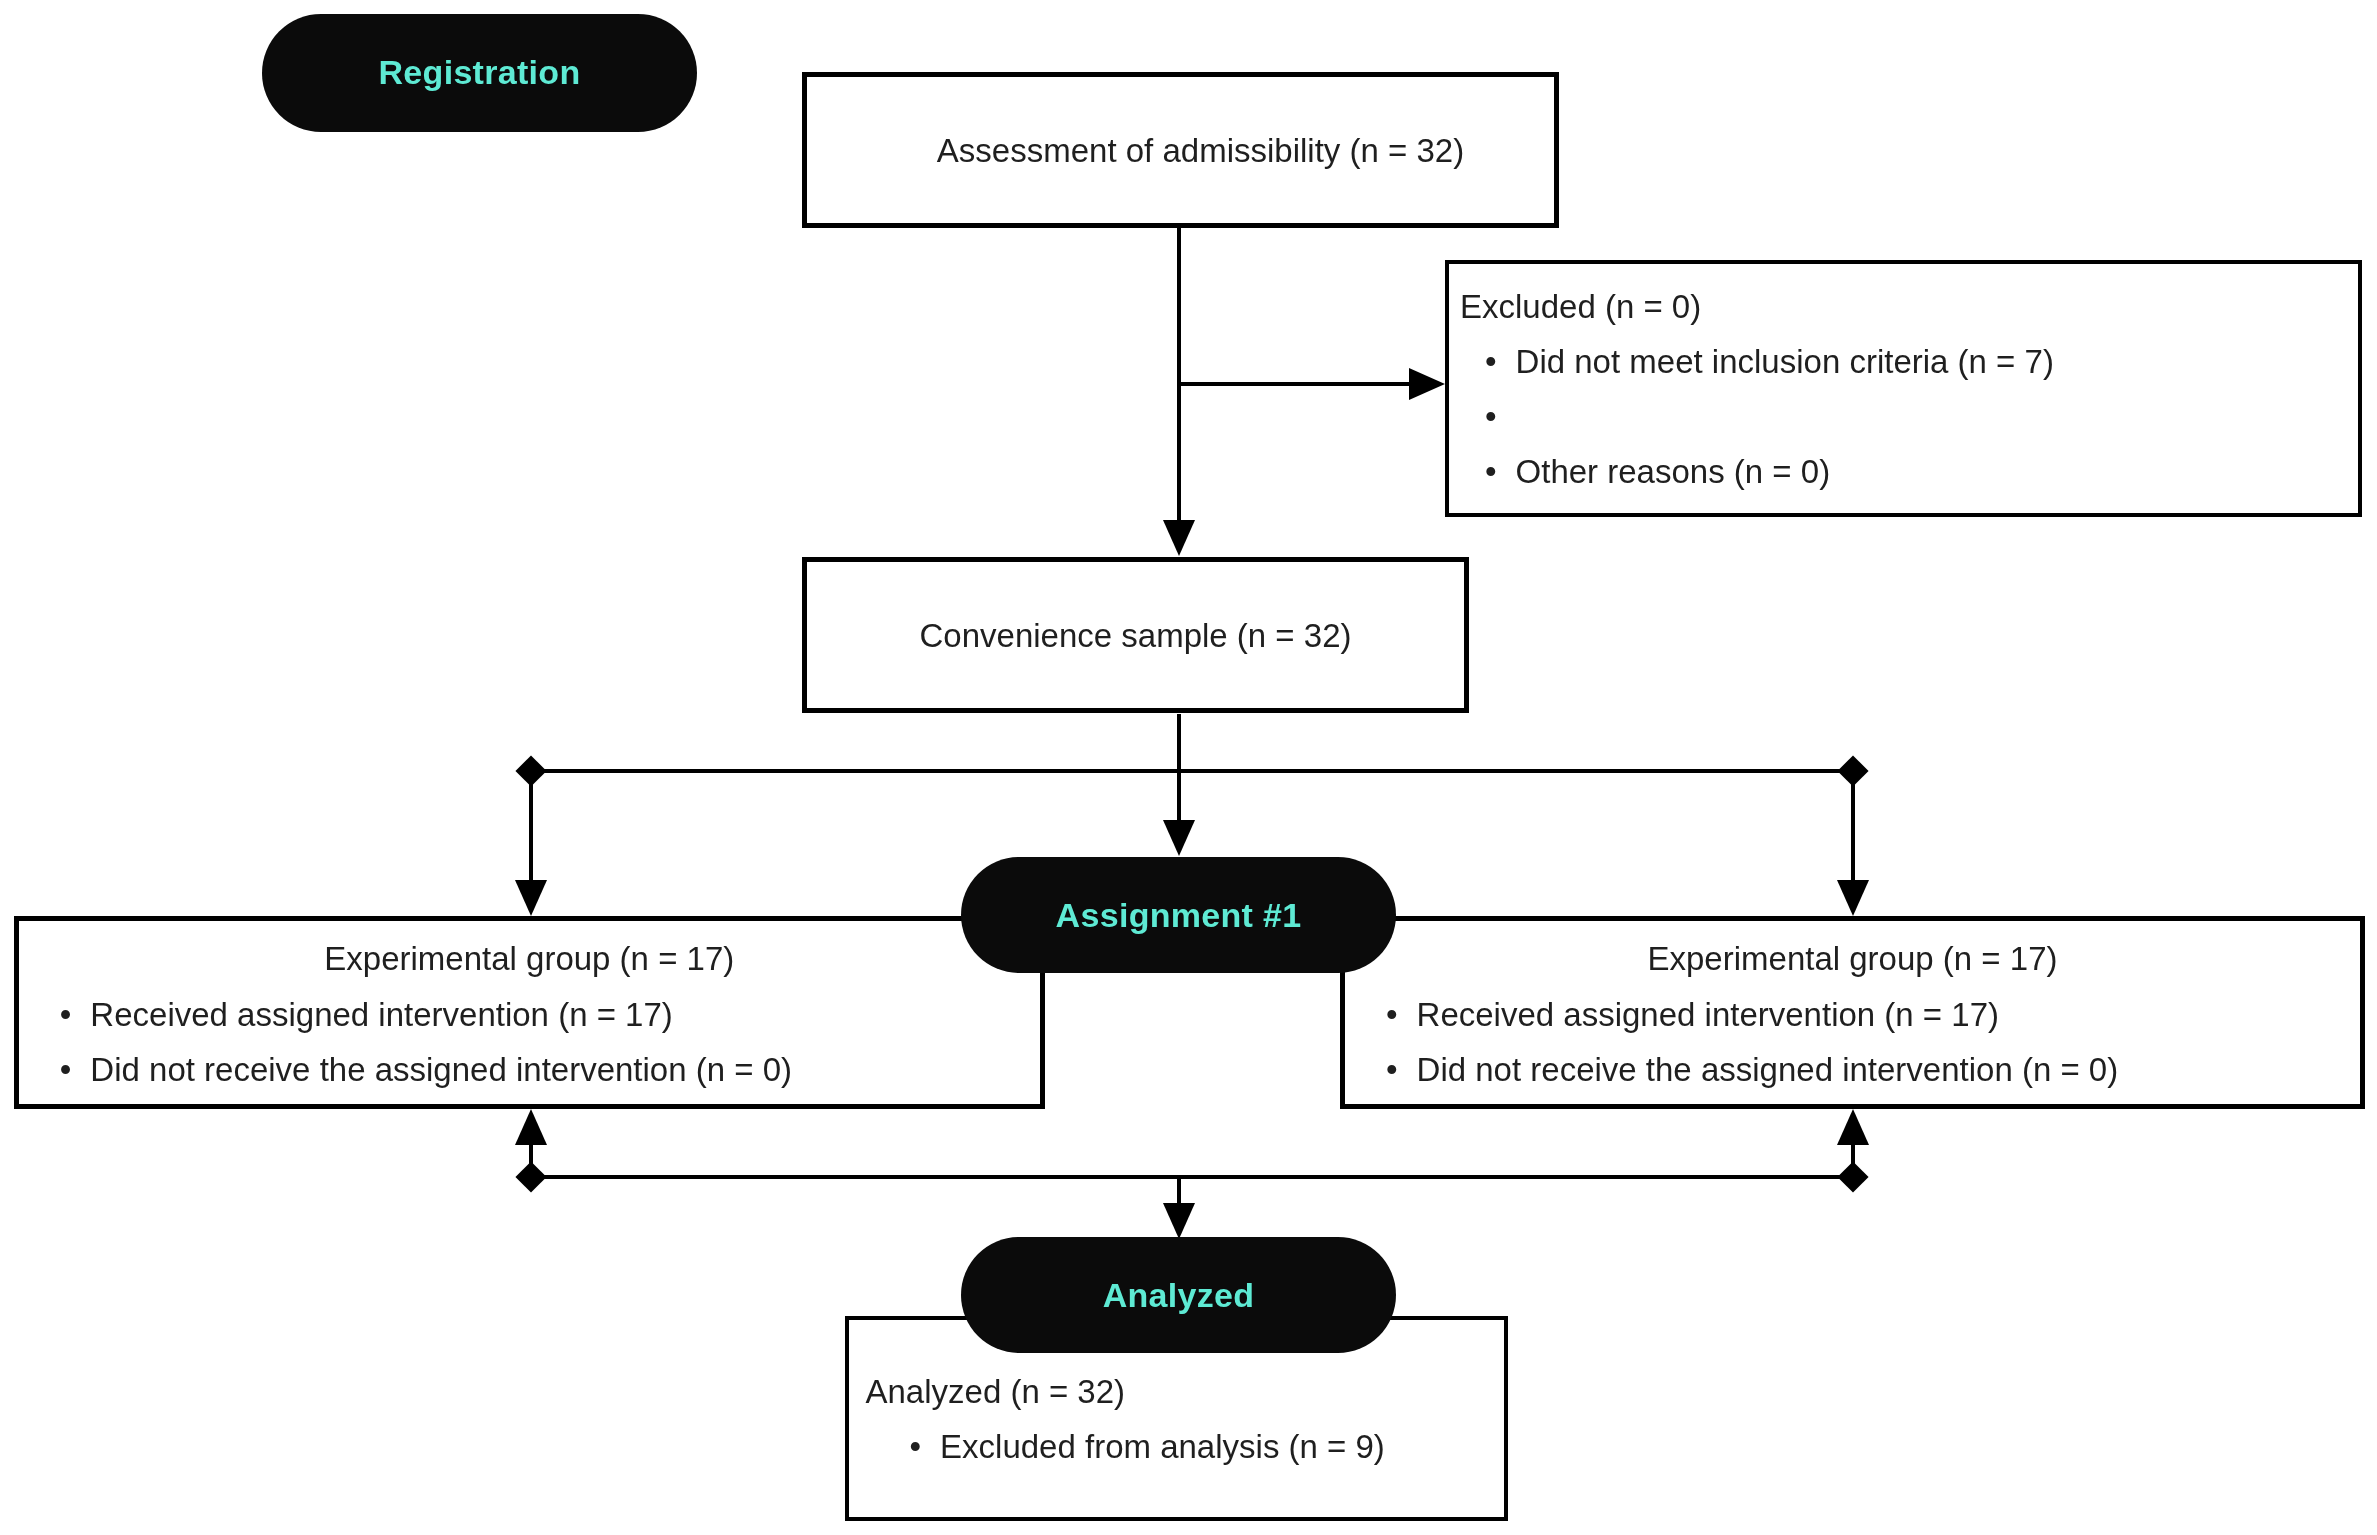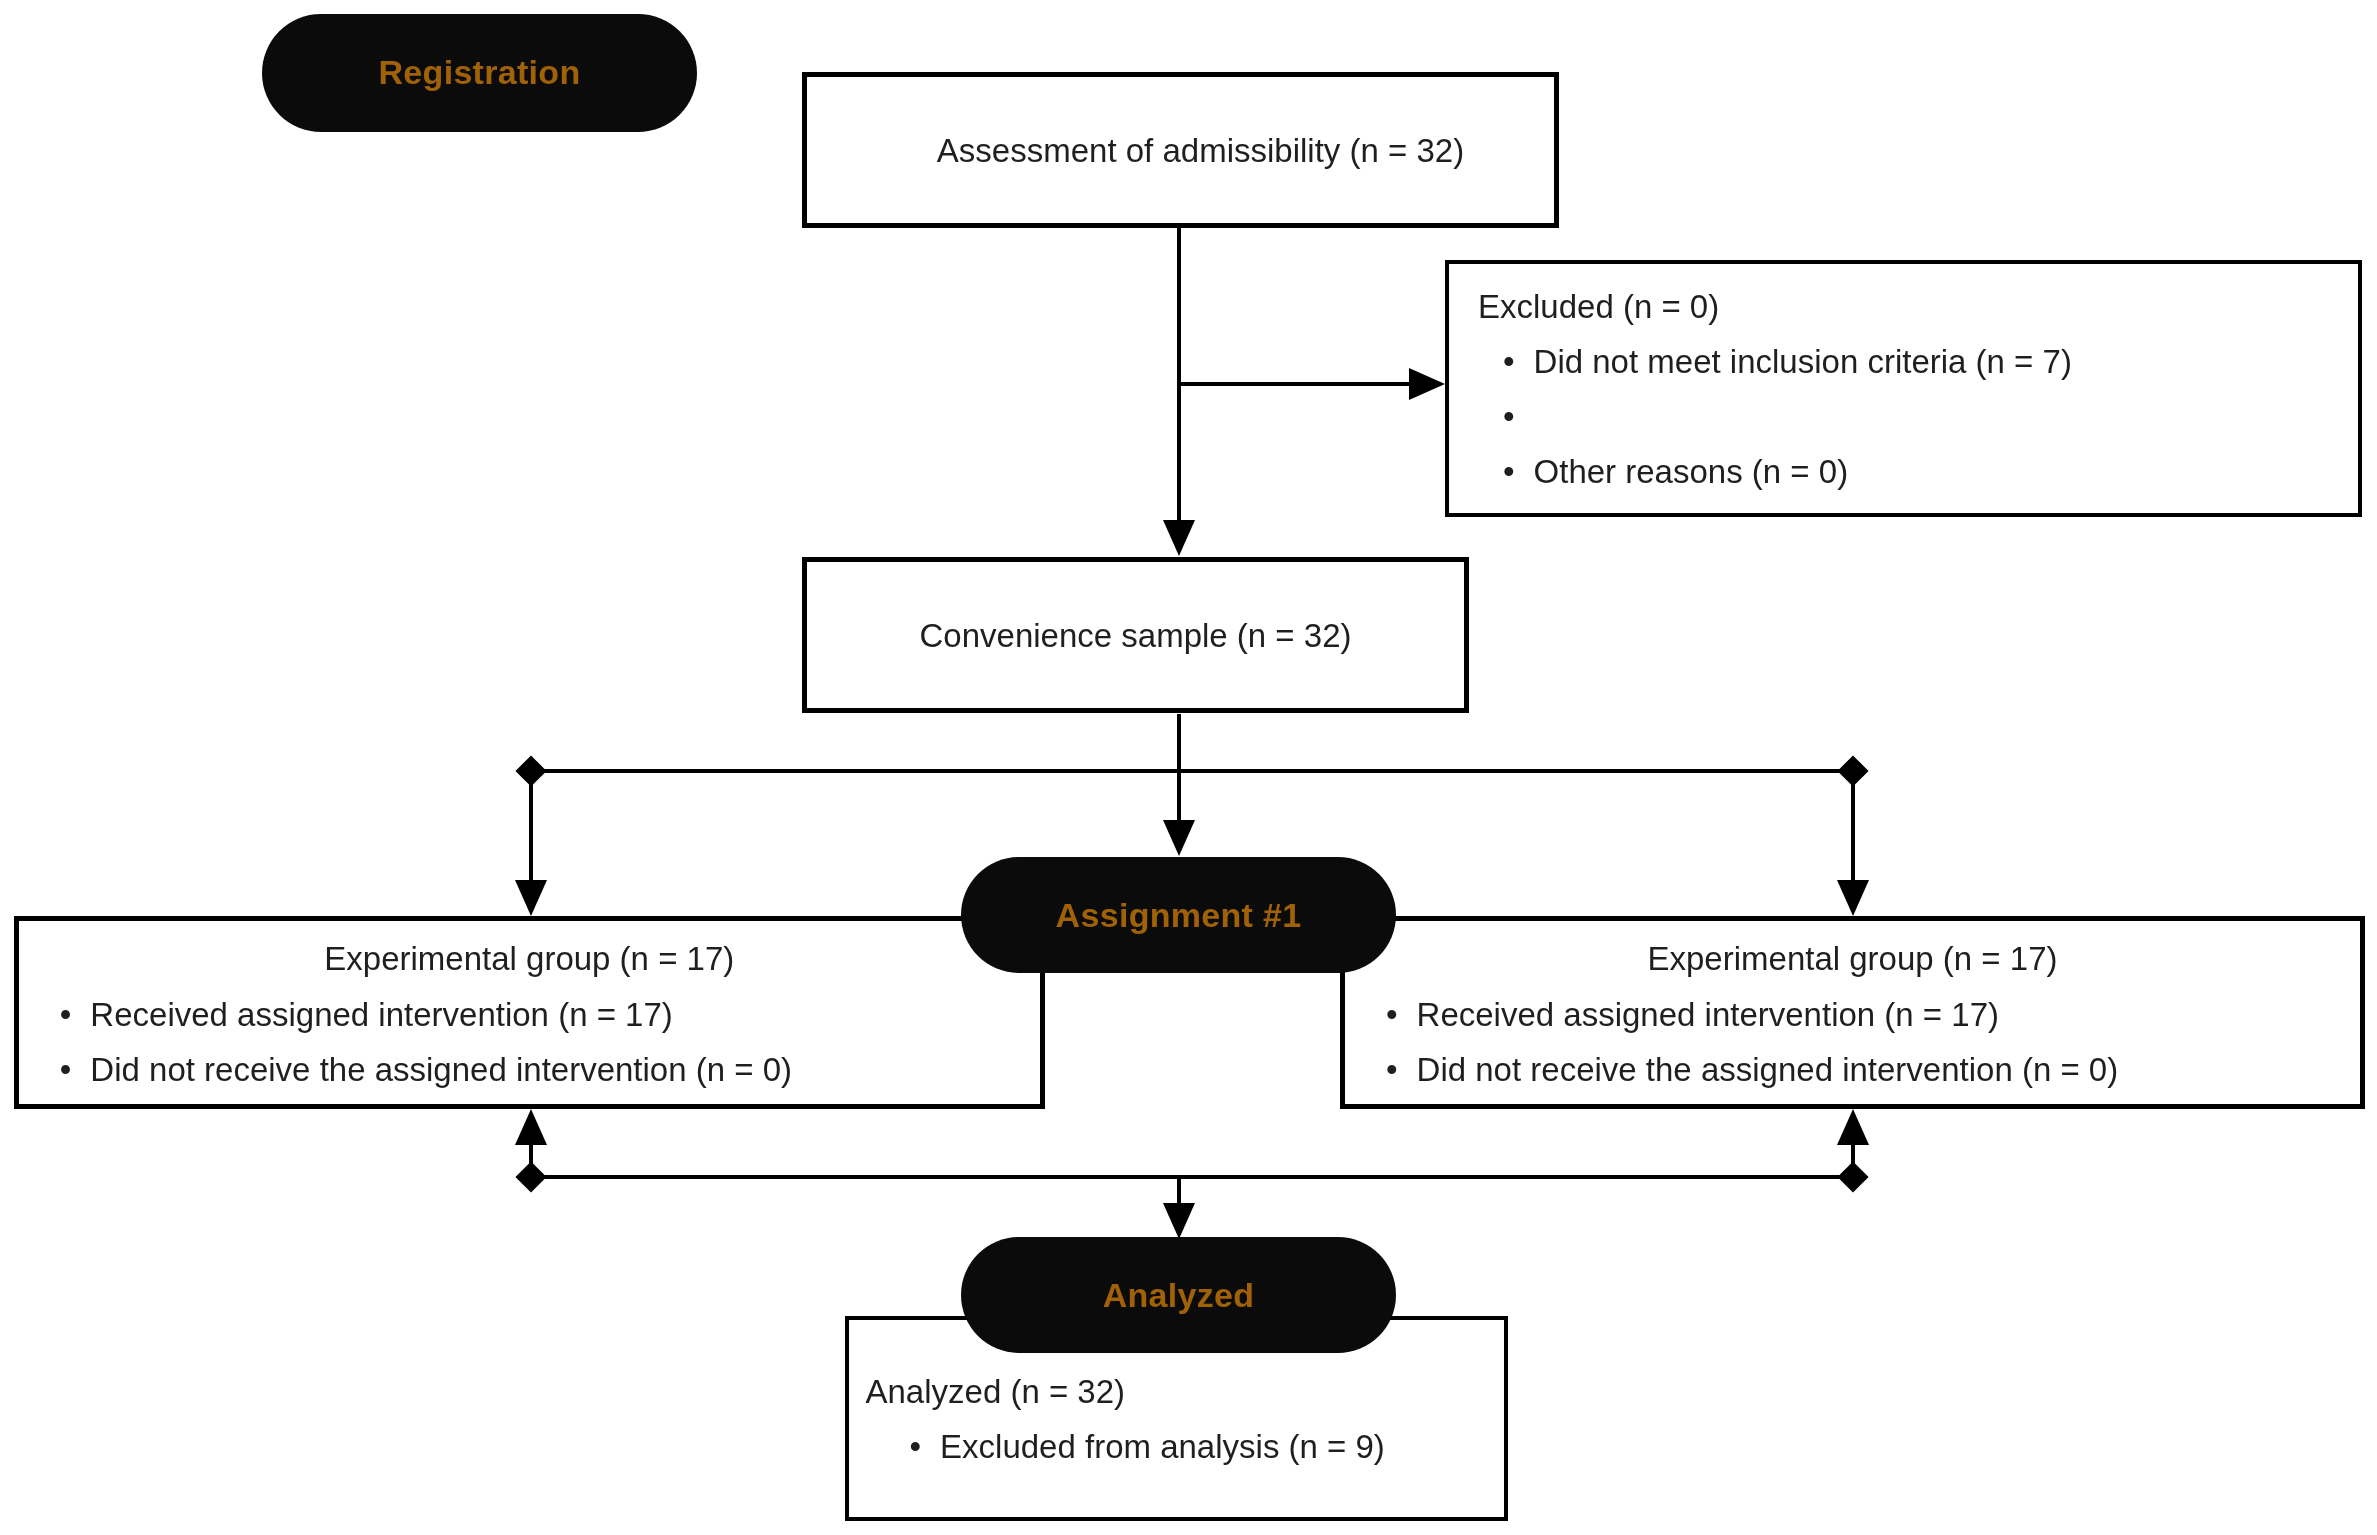--- a/index.html
+++ b/index.html
@@ -29,21 +29,21 @@
   .box.centered {
     display: flex;
     align-items: center;
     justify-content: center;
     text-align: center;
   }
   .pill {
     position: absolute;
     background: #0b0b0b;
     border-radius: 83px;
-    color: #a16207;
+    color: #5eead4;
     font-weight: bold;
     font-size: 34px;
     display: flex;
     align-items: center;
     justify-content: center;
     z-index: 5;
     letter-spacing: 0.3px;
   }
   .line-txt { line-height: 55px; white-space: nowrap; }
   .bullet-row {
@@ -76,21 +76,21 @@
   .diamond {
     position: absolute;
     width: 22px;
     height: 22px;
     background: #000000;
     transform: rotate(45deg);
     z-index: 3;
   }
   .exp-title { text-align: center; margin-top: 9.6px; }
   .exp-bullets { margin-left: 41px; margin-top: 1.4px; }
-  .excl-content { padding: 15px 0 0 29px; }
+  .excl-content { padding: 15px 0 0 11px; }
   .excl-bullets { margin-left: 25px; }
   .analyzed-content { padding: 44px 0 0 16.5px; }
   .analyzed-bullets { margin-left: 44px; }
 </style>
 </head>
 <body>
 
 <div class="canvas">
 
   <div class="pill" style="left:262px; top:13.8px; width:435px; height:118px;">

